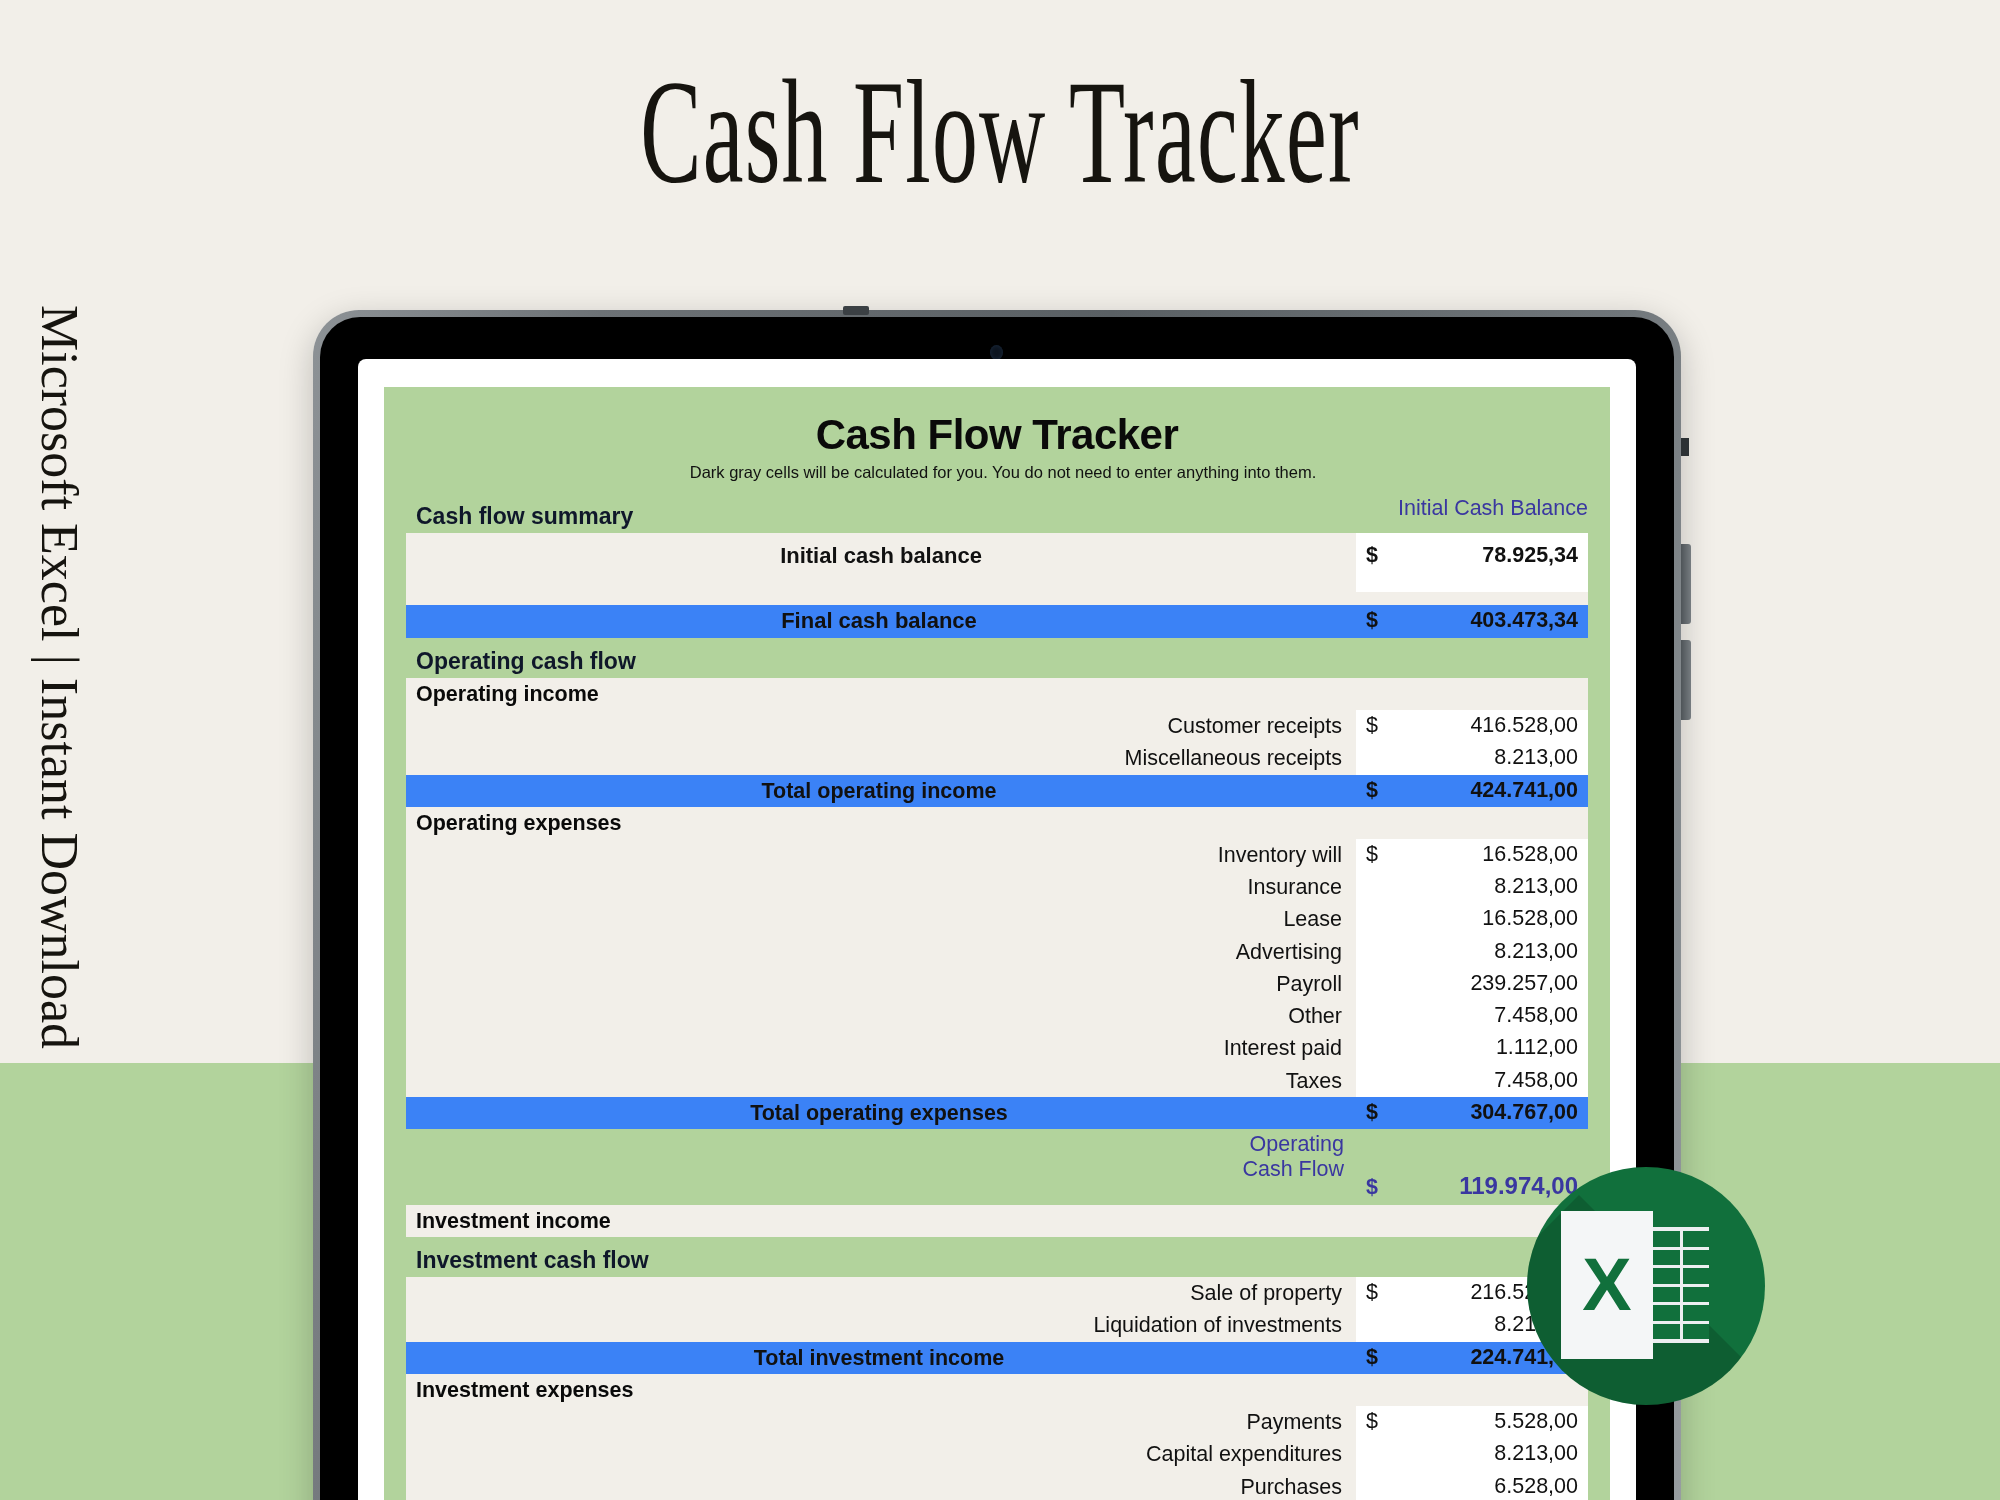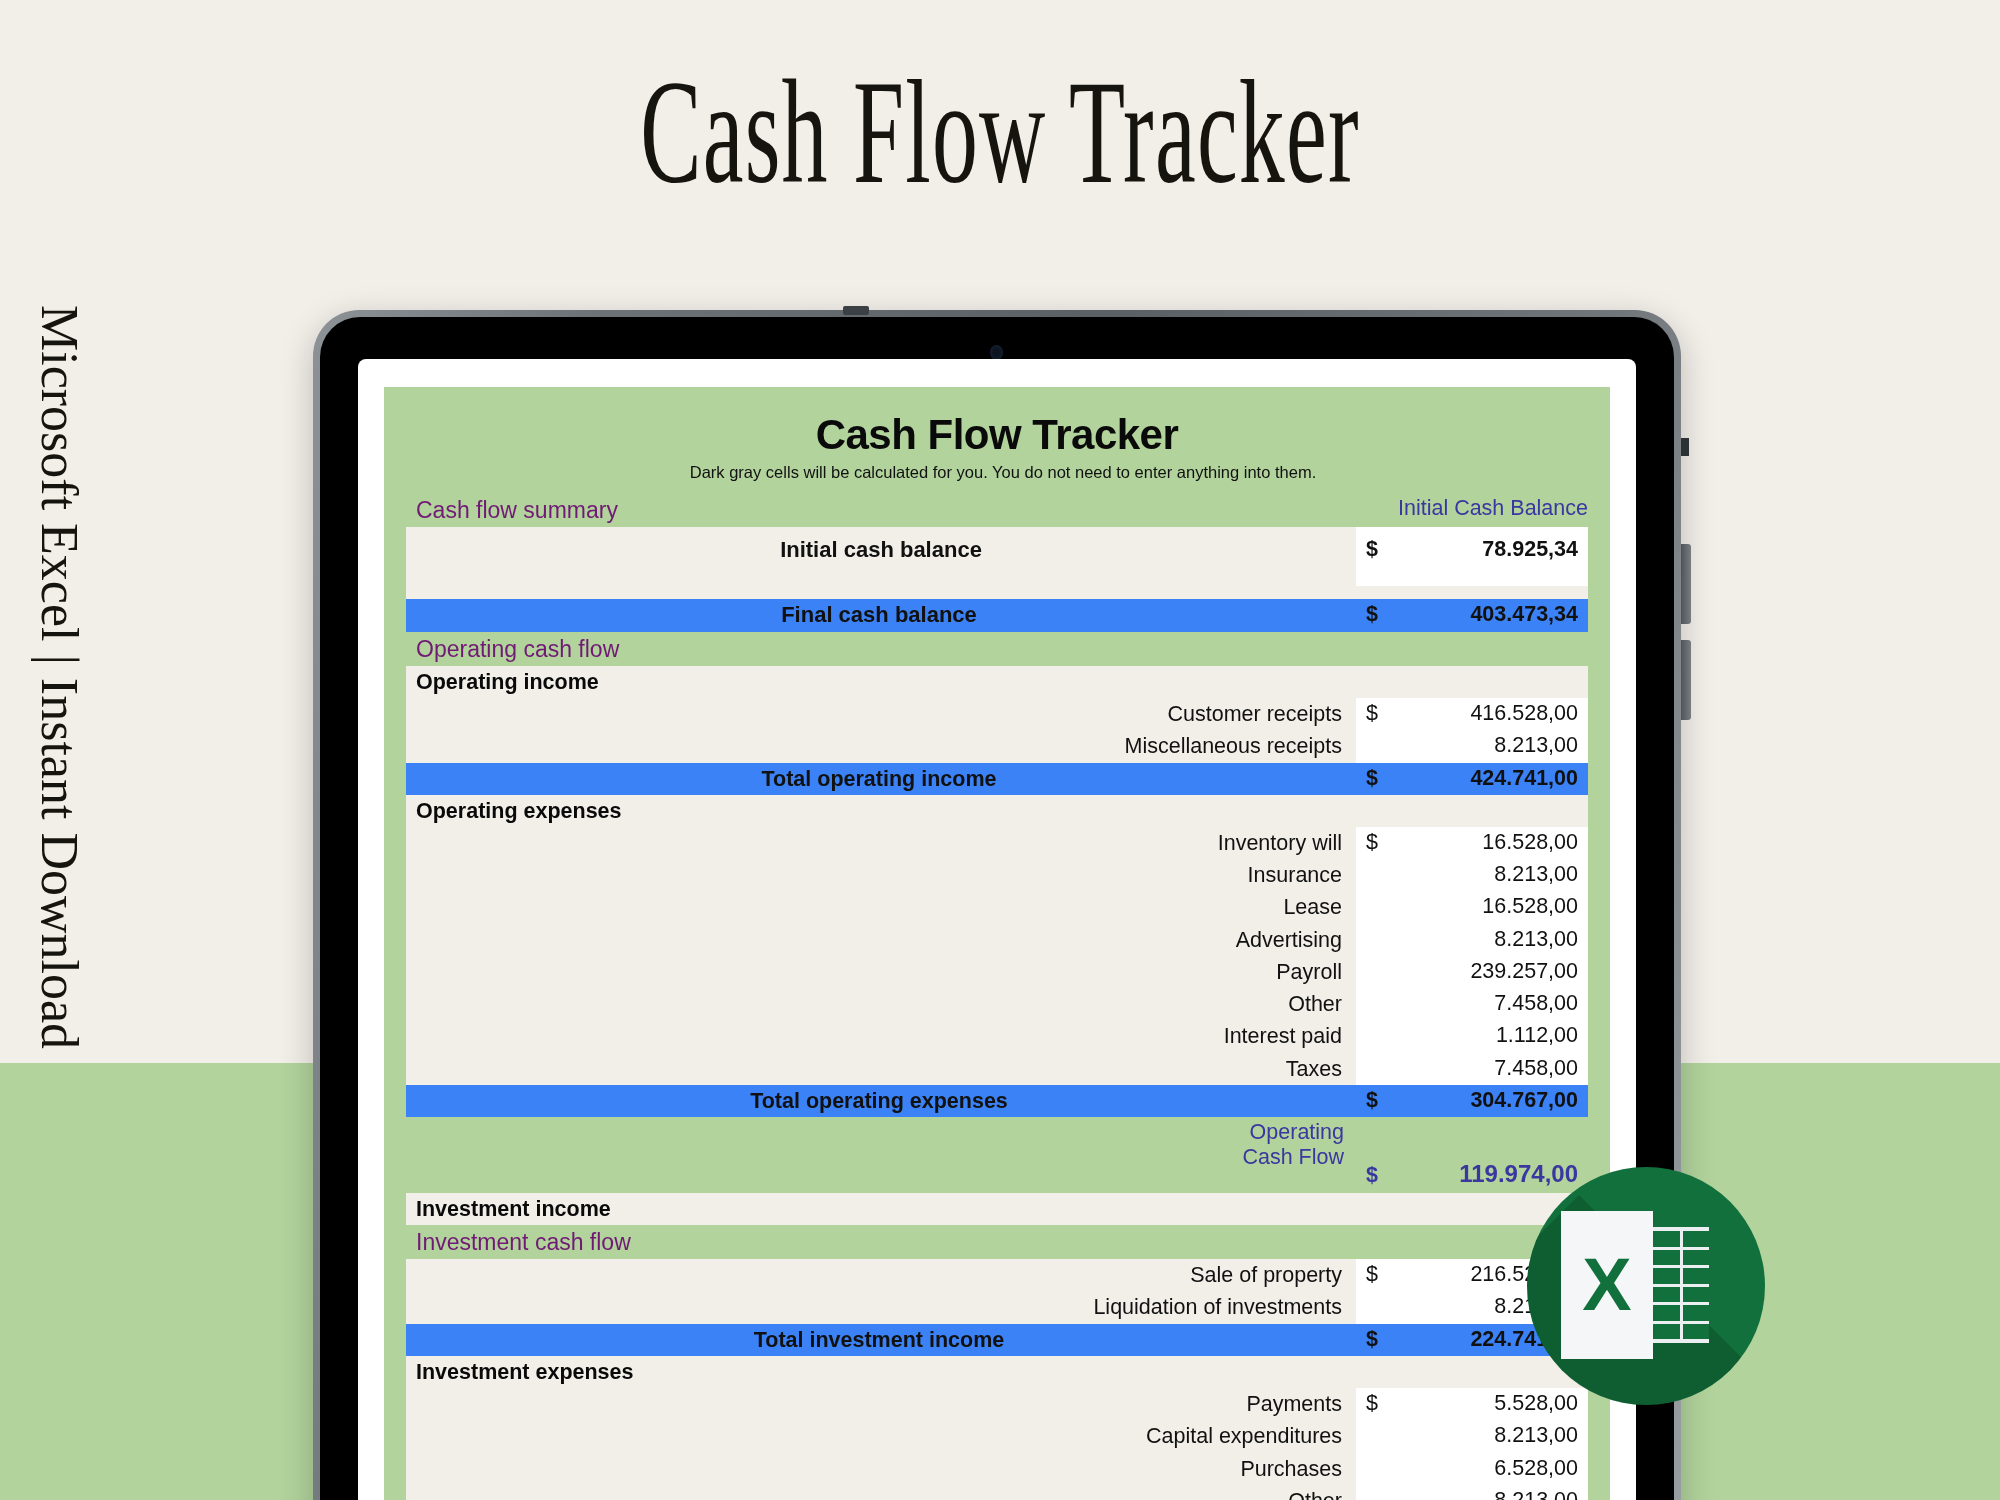--- a/index.html
+++ b/index.html
@@ -162,23 +162,24 @@
   .bg-green   { background: #b2d39c; }
   .bg-beige   { background: #f2efe9; }
   .bg-gray    { background: #3b82f6; }
   .bg-white   { background: #ffffff; }
   .bold { font-weight: bold; }
   .right { text-align: right; }
   .center { text-align: center; }
   .blue { color: #3a37a0; }
   .sectionhdr {
     font-size: 23px;
-    font-weight: normal;
-    color: #701a75;
+    font-weight: bold;
+    color: #0f172a;
     padding: 3px 10px;
+    margin-top: 6px;
   }
   .subhdr {
     font-size: 21.5px;
     font-weight: bold;
     color: #0a0a0a;
     padding: 3px 10px;
   }
   .spacer-row { height: 13px; }
   .ocf-label {
     flex: 1 1 auto;

